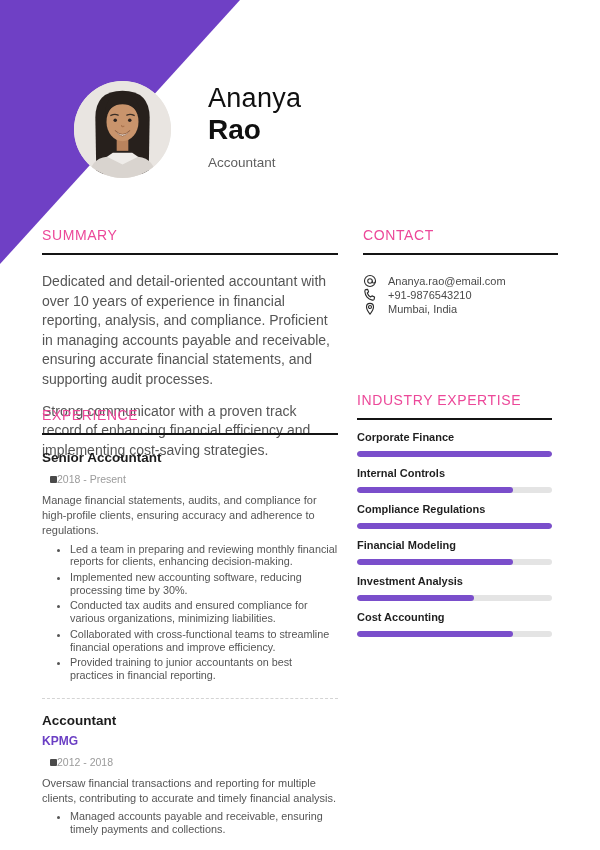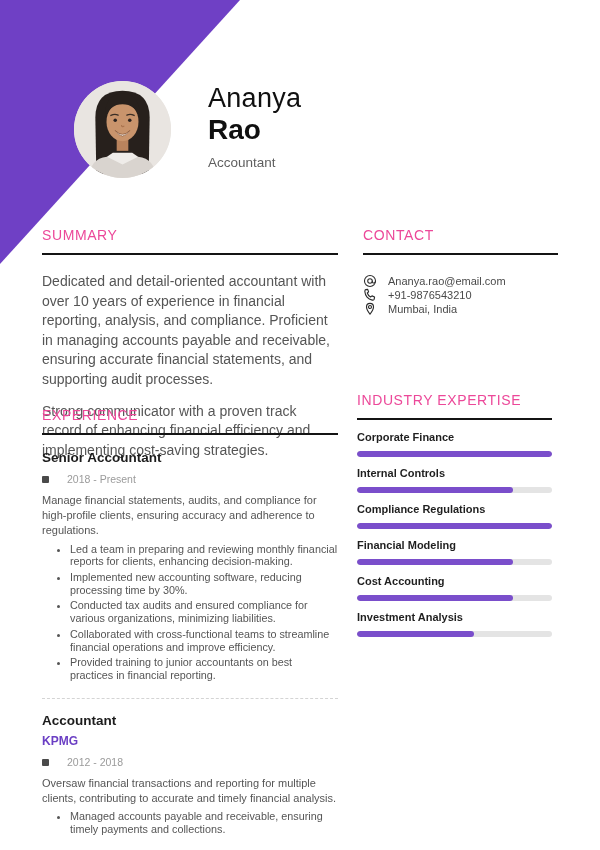--- a/index.html
+++ b/index.html
@@ -52,21 +52,21 @@
   #expertise-section  { left: 357px; top: 391px; width: 195px; }
 
   
   .summary-para { font-size: 14px; line-height: 1.4; color: #555; }
   .summary-para.first { margin-top: 17px; }
   .summary-para + .summary-para { margin-top: 12px; }
 
   
   .job-title { font-size: 13.5px; font-weight: 700; color: #1c1c1c; margin-top: 14px; line-height: 17px; }
   .company   { font-size: 12px; font-weight: 700; color: var(--company); margin-top: 5px; line-height: 15px; }
-  .date-row  { display: flex; align-items: center; gap: 18px; margin-top: 7px; }
+  .date-row  { display: flex; align-items: center; gap: 0; margin-top: 7px; margin-left: 8px; }
   .date-icon { width: 7px; height: 7px; background: #4a4a4a; border-radius: 1px; flex: 0 0 auto; }
   .date-text { font-size: 10.5px; color: #9b9b9b; line-height: 13px; }
   .job-desc  { font-size: 11px; line-height: 1.38; color: #555; margin-top: 7px; }
   ul.bullets { margin-top: 4px; padding-left: 27px; list-style: disc; }
   ul.bullets li {
     font-size: 10.8px; line-height: 1.18; color: #555;
     margin-top: 3px; padding-left: 1px;
   }
   ul.bullets li::marker { color: #555; font-size: 9px; }
   .job-divider { border: none; border-top: 1px dashed #d4d4d4; margin-top: 16px; }
@@ -214,25 +214,25 @@
           <div class="skill-fill" style="width: 100%;"></div>
         </div>
       </div>
       <div class="skill-row">
         <div class="skill-name">Financial Modeling</div>
         <div class="skill-track">
           <div class="skill-fill" style="width: 80%;"></div>
         </div>
       </div>
       <div class="skill-row">
+        <div class="skill-name">Investment Analysis</div>
+        <div class="skill-track">
+          <div class="skill-fill" style="width: 60%;"></div>
+        </div>
+      </div>
+      <div class="skill-row">
         <div class="skill-name">Cost Accounting</div>
         <div class="skill-track">
           <div class="skill-fill" style="width: 80%;"></div>
         </div>
       </div>
-      <div class="skill-row">
-        <div class="skill-name">Investment Analysis</div>
-        <div class="skill-track">
-          <div class="skill-fill" style="width: 60%;"></div>
-        </div>
-      </div>
     </div>
 </div>
 
 </body></html>

